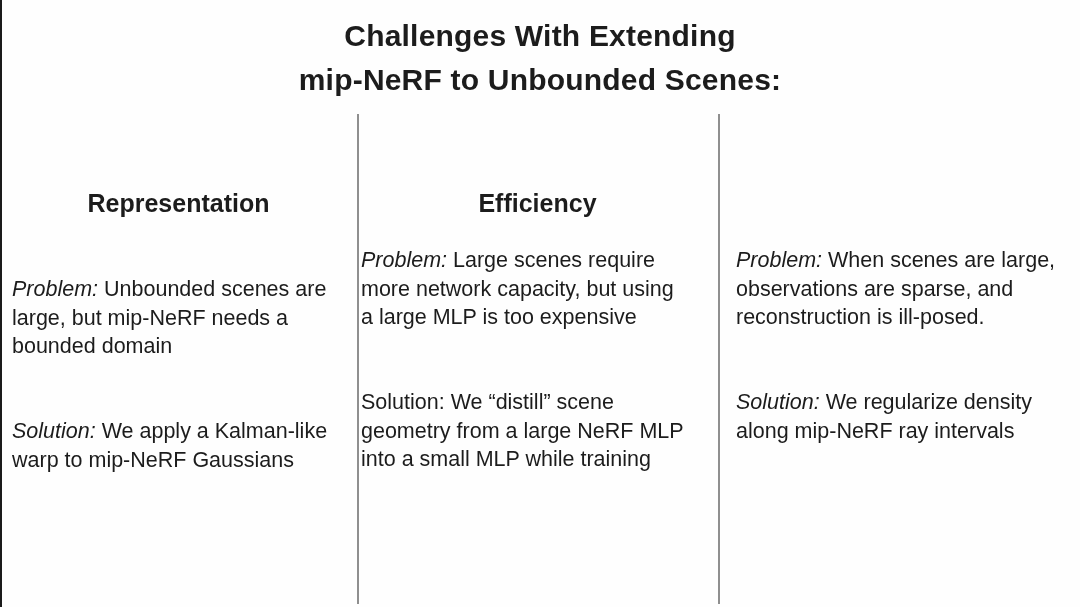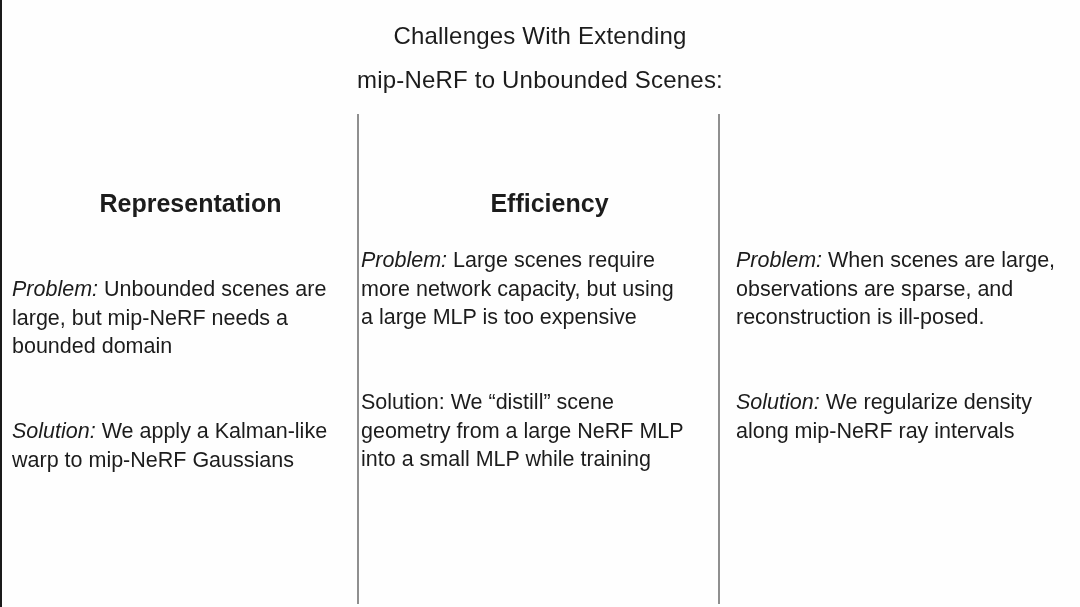--- a/index.html
+++ b/index.html
@@ -27,23 +27,23 @@
     left: 0; top: 0;
     width: 2px; height: 607px;
     background: var(--edge);
   }
   .title {
     position: absolute;
     top: 14px;
     left: 0;
     width: 1080px;
     text-align: center;
-    font-size: 24px;
+    font-size: 30px;
     line-height: 44px;
-    font-weight: 400;
+    font-weight: 700;
     color: var(--text);
     letter-spacing: 0.2px;
   }
   .divider {
     position: absolute;
     top: 114px;
     width: 2px;
     height: 490px;
     background: var(--divider);
   }
@@ -61,21 +61,20 @@
   .col-header {
     position: absolute;
     top: 188px;
     left: 0;
     width: 100%;
     text-align: center;
     font-size: 25px;
     font-weight: 700;
     line-height: 30px;
     color: var(--text);
-    margin-left: 12px;
   }
   .para {
     position: absolute;
     font-size: 21.5px;
     line-height: 28.5px;
     color: var(--text);
   }
   .problem  { top: 246px; }
   .solution { top: 388px; }
   .column-1 .para { left: 12px; width: 333px; margin-top: 29px; }

